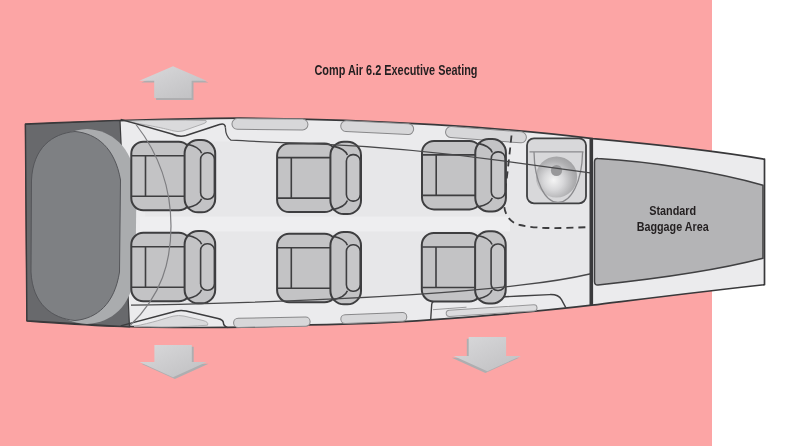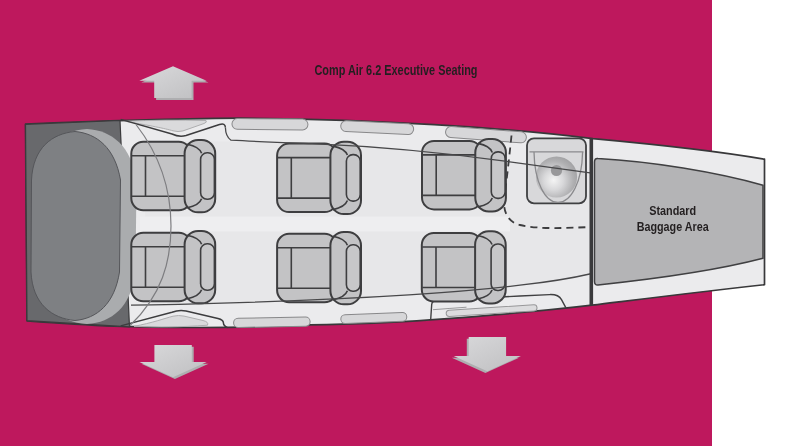--- a/index.html
+++ b/index.html
@@ -1,16 +1,16 @@
 <!DOCTYPE html>
 <html><head>
 <meta charset="utf-8">
 <style>
   html,body{margin:0;padding:0;background:#ffffff;}
-  .page{position:relative;width:712px;height:446px;background:#be185d;font-family:"Liberation Sans",sans-serif;}
+  .page{position:relative;width:712px;height:446px;background:#fca5a5;font-family:"Liberation Sans",sans-serif;}
 </style>
 </head>
 <body>
 <div class="page">
 <svg width="792" height="446" viewBox="0 0 792 446" xmlns="http://www.w3.org/2000/svg">
 <defs>
   <radialGradient id="bowlg" cx="0.43" cy="0.58" r="0.68">
     <stop offset="0" stop-color="#f4f4f4"></stop>
     <stop offset="0.35" stop-color="#d8d8da"></stop>
     <stop offset="0.7" stop-color="#b0b0b2"></stop>

